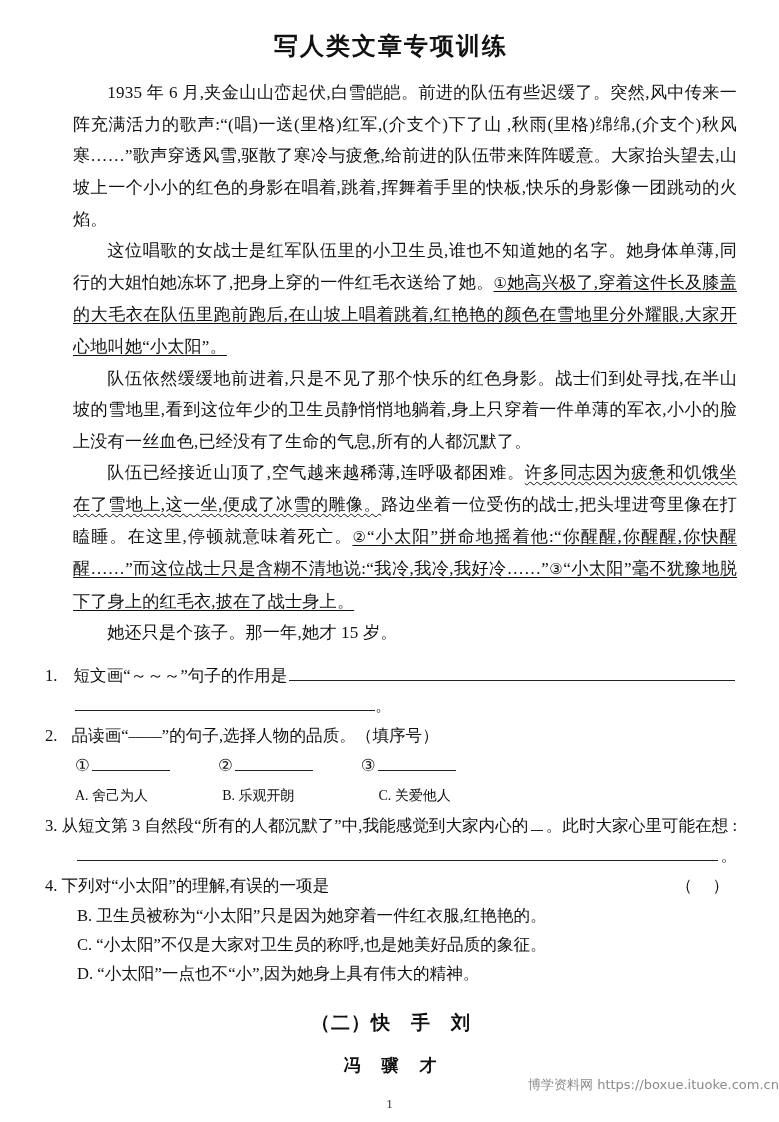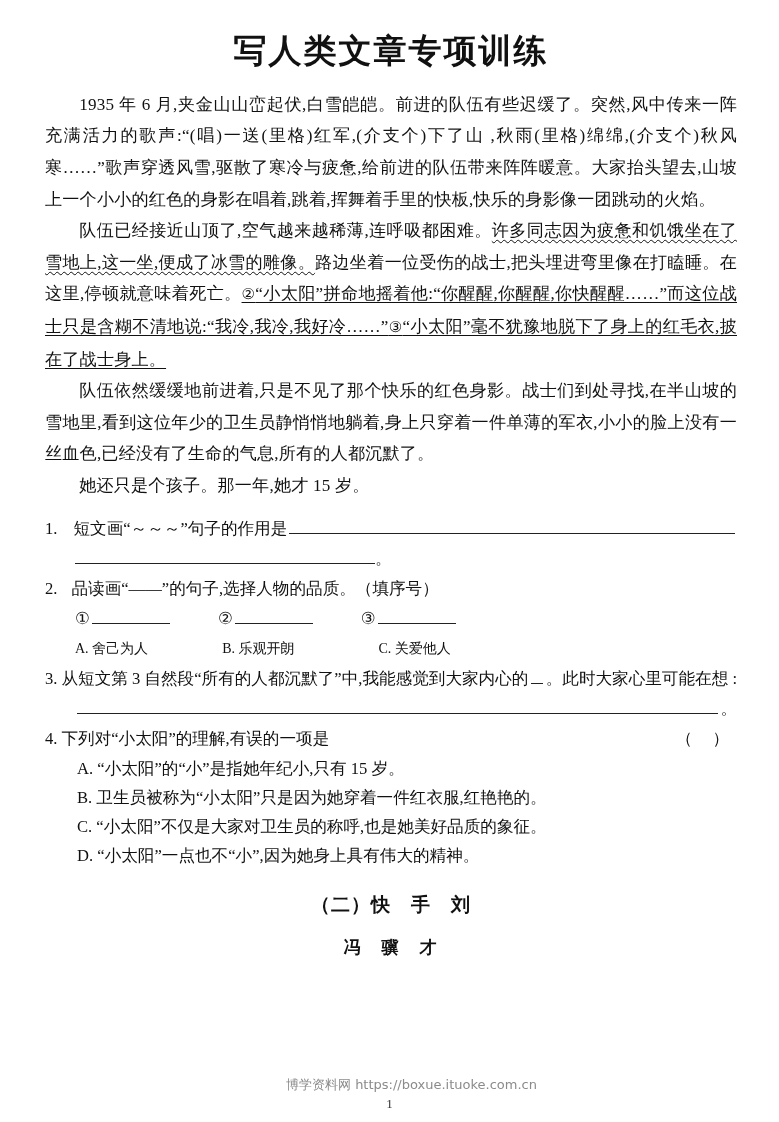--- a/index.html
+++ b/index.html
@@ -19,21 +19,21 @@
     position: relative;
     width: 779px;
     height: 1122px;
     box-sizing: border-box;
     padding: 18px 42px 0 45px;
   }
 
   
   .doc-title {
     text-align: center;
-    font-size: 33px;
+    font-size: 24px;
     font-weight: bold;
     letter-spacing: 2px;
     margin: 12px 0 0 0;
     line-height: 1.3;
     font-family: "DejaVu Serif", "Liberation Serif", serif;
   }
   .section-title {
     text-align: center;
     font-size: 19px;
     font-weight: bold;
@@ -46,20 +46,21 @@
     font-size: 17px;
     font-weight: bold;
     margin: 18px 0 0 0;
     letter-spacing: 2px;
     font-family: "DejaVu Serif", "Liberation Serif", serif;
   }
 
   
   .article {
     margin-top: 16px;
+    margin-left: 28px;
   }
   .para {
     font-size: 17.1px;
     line-height: 31.6px;
     text-align: justify;
     text-align-last: left;
     text-justify: inter-character;
     text-indent: 2em;
     margin: 0;
     letter-spacing: 0.2px;
@@ -127,21 +128,21 @@
     white-space: nowrap;
     letter-spacing: 8px;
   }
 
   
   .watermark {
     position: absolute;
     left: 0;
     right: 0;
     bottom: 28px;
-    text-align: center;
+    text-align: right;
     font-size: 13px;
     color: #8b8b8b;
     font-family: "DejaVu Sans", "Liberation Sans", sans-serif;
     padding-left: 44px;
   }
   .page-num {
     position: absolute;
     left: 0;
     right: 0;
     bottom: 10px;
@@ -156,24 +157,25 @@
 
 <div class="page">
 
   <h1 class="doc-title">写人类文章专项训练</h1>
 
 
   <div class="article">
 
     <p class="para">1935 年 6 月,夹金山山峦起伏,白雪皑皑。前进的队伍有些迟缓了。突然,风中传来一阵充满活力的歌声:“(唱)一送(里格)红军,(介支个)下了山 ,秋雨(里格)绵绵,(介支个)秋风寒……”歌声穿透风雪,驱散了寒冷与疲惫,给前进的队伍带来阵阵暖意。大家抬头望去,山坡上一个小小的红色的身影在唱着,跳着,挥舞着手里的快板,快乐的身影像一团跳动的火焰。</p>
 
+    <p class="para"><span>这位唱歌的女战士是红军队伍里的小卫生员,谁也不知道她的名字。她身体单薄,同行的大姐怕她冻坏了,把身上穿的一件红毛衣送给了她。</span><span class="marker u-straight">①</span><span class="u-straight">她高兴极了,穿着这件长及膝盖的大毛衣在队伍里跑前跑后,在山坡上唱着跳着,红艳艳的颜色在雪地里分外耀眼,大家开心地叫她“小太阳”。</span></p>
+
+    <p class="para">队伍依然缓缓地前进着,只是不见了那个快乐的红色身影。战士们到处寻找,在半山坡的雪地里,看到这位年少的卫生员静悄悄地躺着,身上只穿着一件单薄的军衣,小小的脸上没有一丝血色,已经没有了生命的气息,所有的人都沉默了。</p>
 
     <p class="para"><span>队伍已经接近山顶了,空气越来越稀薄,连呼吸都困难。</span><span class="u-wavy">许多同志因为疲惫和饥饿坐在了雪地上,这一坐,便成了冰雪的雕像。</span><span>路边坐着一位受伤的战士,把头埋进弯里像在打瞌睡。在这里,停顿就意味着死亡。</span><span class="marker u-straight">②</span><span class="u-straight">“小太阳”拼命地摇着他:“你醒醒,你醒醒,你快醒醒……”而这位战士只是含糊不清地说:“我冷,我冷,我好冷……”</span><span class="marker u-straight">③</span><span class="u-straight">“小太阳”毫不犹豫地脱下了身上的红毛衣,披在了战士身上。</span></p>
-
-    <p class="para">队伍依然缓缓地前进着,只是不见了那个快乐的红色身影。战士们到处寻找,在半山坡的雪地里,看到这位年少的卫生员静悄悄地躺着,身上只穿着一件单薄的军衣,小小的脸上没有一丝血色,已经没有了生命的气息,所有的人都沉默了。</p>
 
     <p class="para">她还只是个孩子。那一年,她才 15 岁。</p>
 
   </div>
 
   <div class="questions">
 
     <div class="q-line">
       <span class="q-num">1.</span>
       <span class="q-num" style="margin-left:16px">短文画“～～～”句子的作用是</span>
@@ -217,21 +219,20 @@
     <div class="q-line" style="padding-left:30px">
       <span class="blank-grow"></span>
       <span>。</span>
     </div>
 
     <div class="q-line">
       <span class="q-num">4.</span>
       <span class="q-num" style="margin-left:4px">下列对“小太阳”的理解,有误的一项是</span>
       <span class="paren-right">（    ）</span>
     </div>
-    <div class="choice">A. “小太阳”的“小”是指她年纪小,只有 15 岁。</div>
     <div class="choice">B. 卫生员被称为“小太阳”只是因为她穿着一件红衣服,红艳艳的。</div>
     <div class="choice">C. “小太阳”不仅是大家对卫生员的称呼,也是她美好品质的象征。</div>
     <div class="choice">D. “小太阳”一点也不“小”,因为她身上具有伟大的精神。</div>
 
   </div>
 
   <h2 class="section-title" style="margin-top:22px">（二）快　手　刘</h2>
   <div class="author">冯　骥　才</div>
 
   <div class="watermark">博学资料网 https://boxue.ituoke.com.cn</div>

